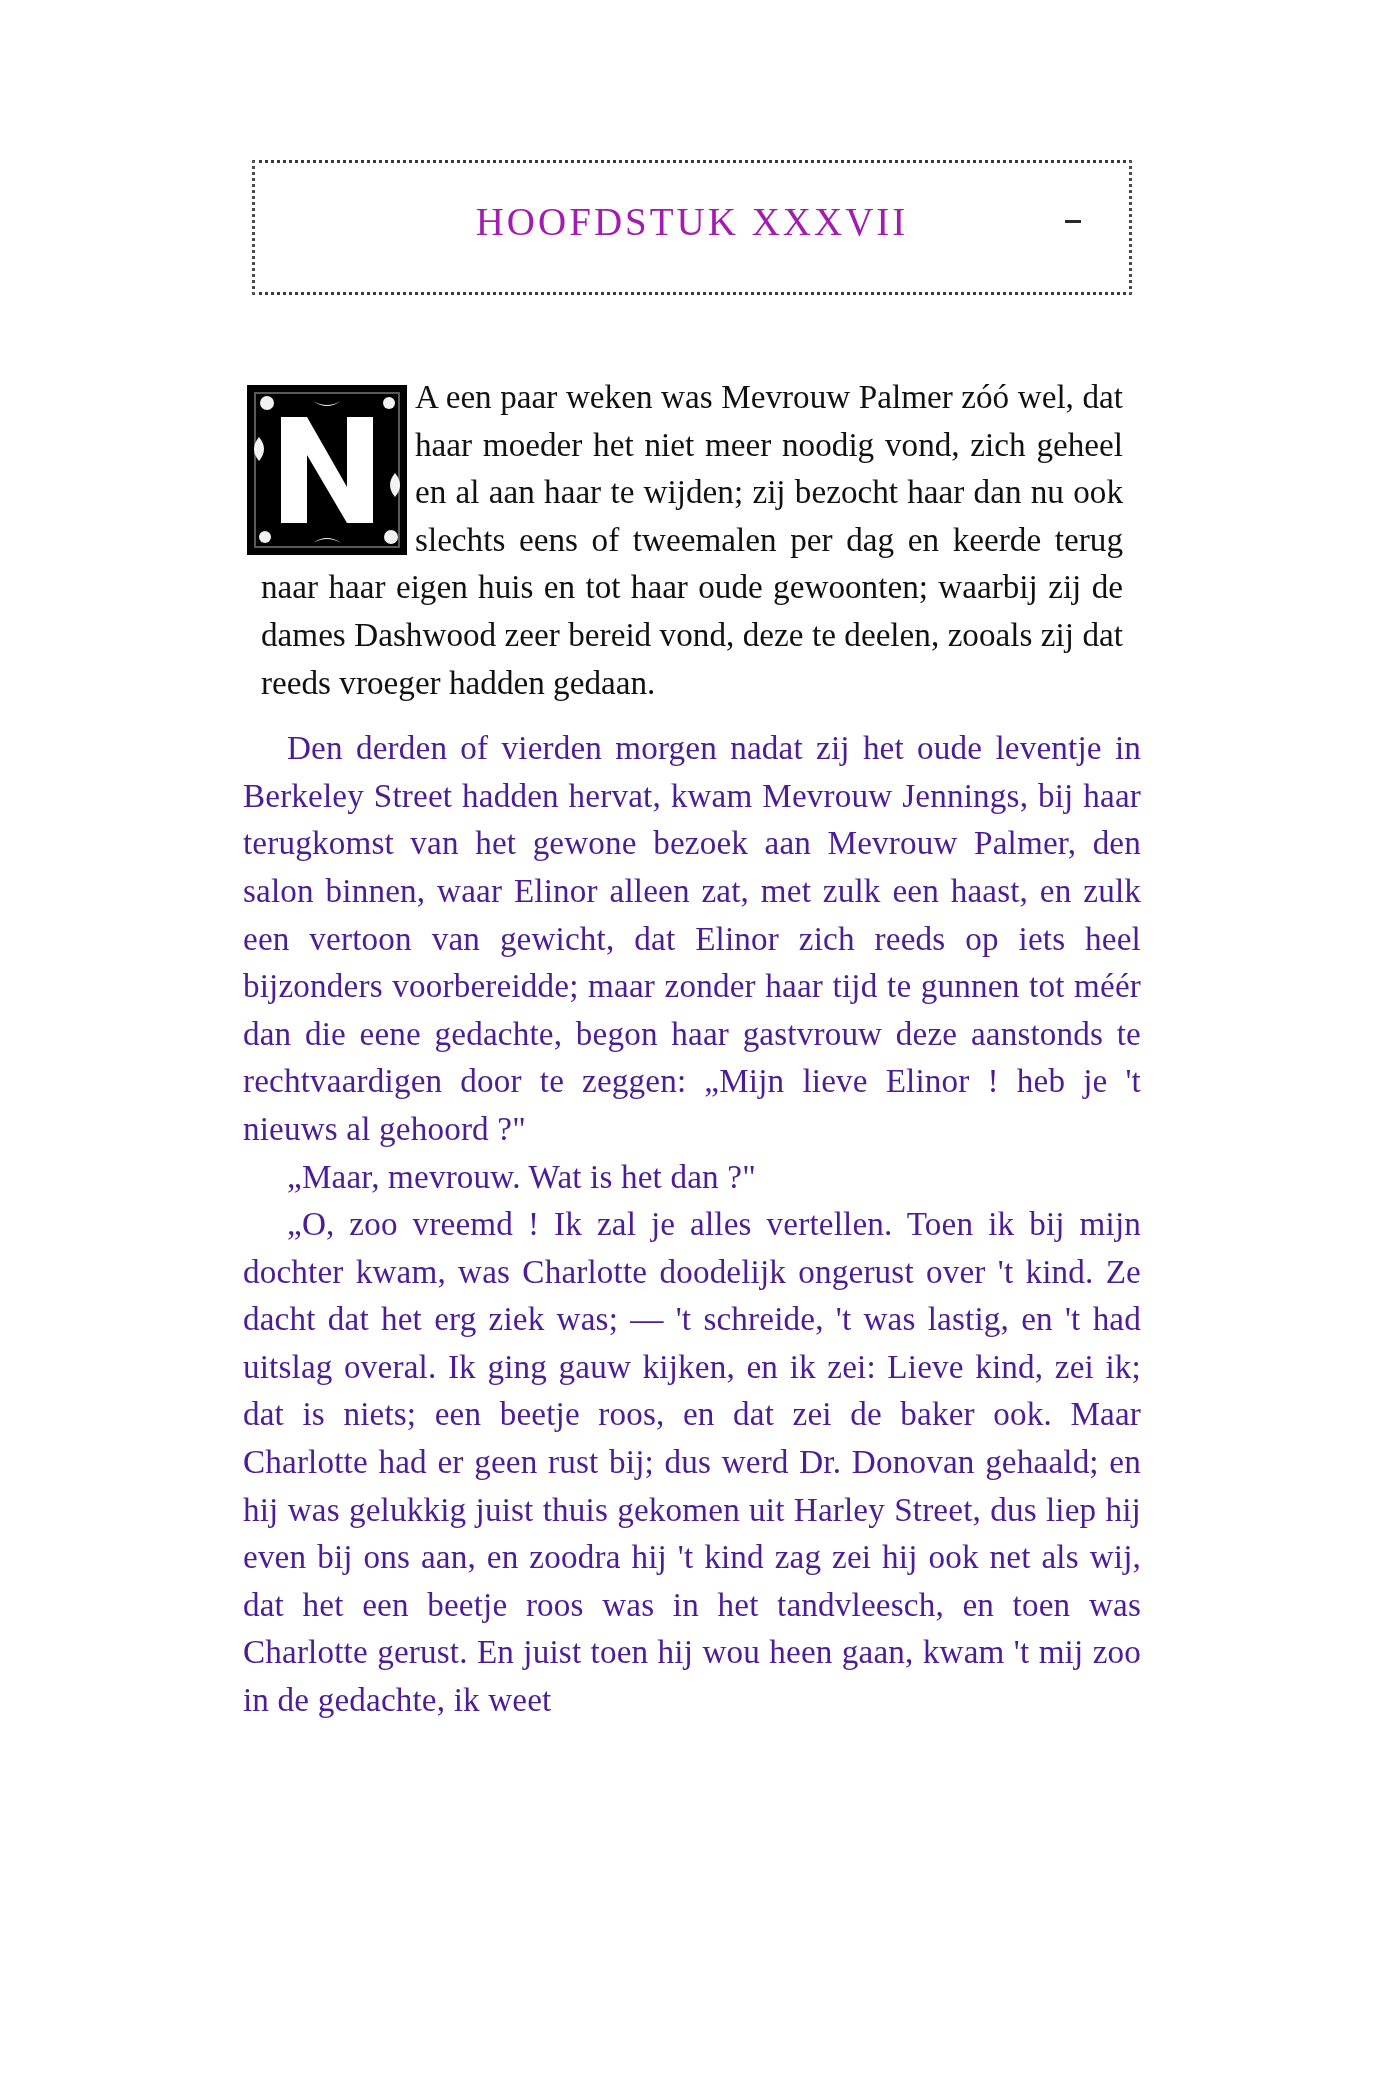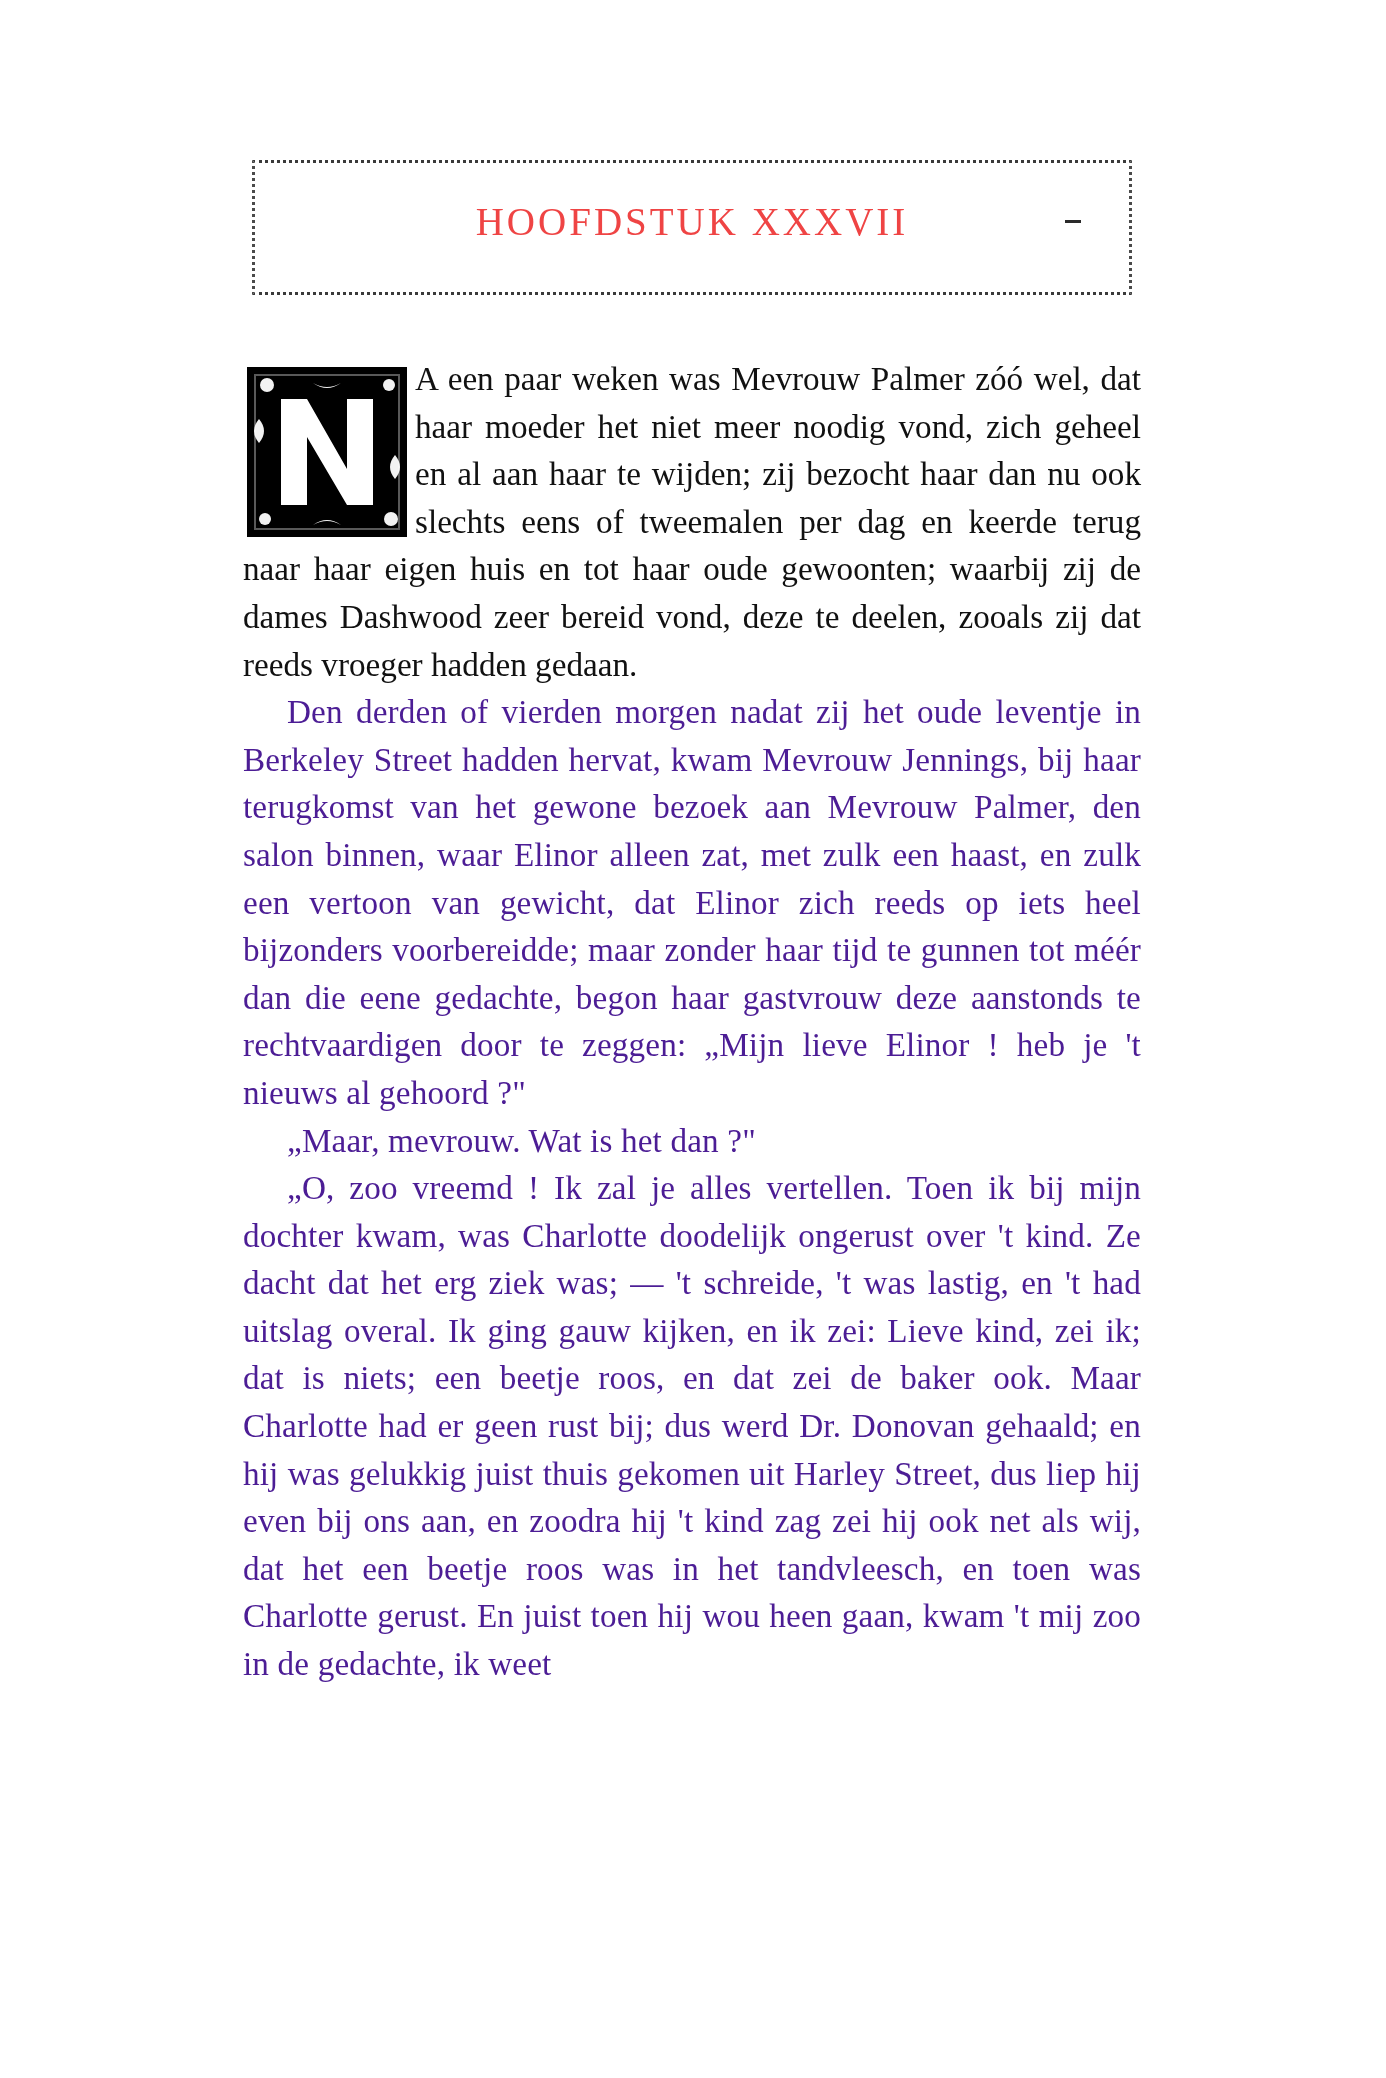--- a/index.html
+++ b/index.html
@@ -37,21 +37,21 @@
     border-right: 3px dotted #4a4a4a;
   }
   .chapter-title {
     position: absolute;
     left: 0; right: 0;
     top: 36px;
     text-align: center;
     font-size: 39px;
     letter-spacing: 3.0px;
     font-family: "Liberation Serif", serif;
-    color: #ef4444;
+    color: #a21caf;
     white-space: nowrap;
   }
   .header-dash {
     position: absolute;
     right: 48px;
     top: 57px;
     width: 16px;
     height: 3px;
     background: #2a2a2a;
   }
@@ -90,21 +90,21 @@
     left: 0;
     top: 0;
     width: 168px;
     height: 186px;
   }
 
   .first-para {
     font-size: 33.2px;
     line-height: 47.6px;
     text-align: justify;
-    margin: 0;
+    margin: 18px;
   }
 
   
   .clearfix::after {
     content: "";
     display: block;
     clear: both;
   }
 </style>
 </head>

